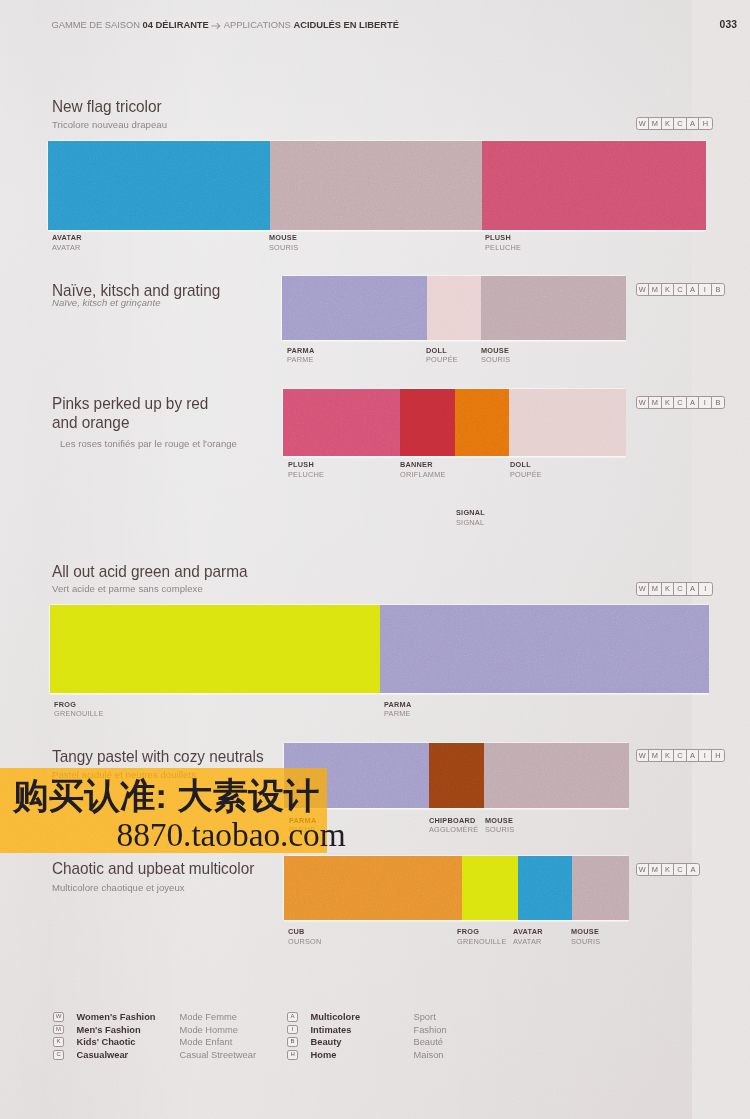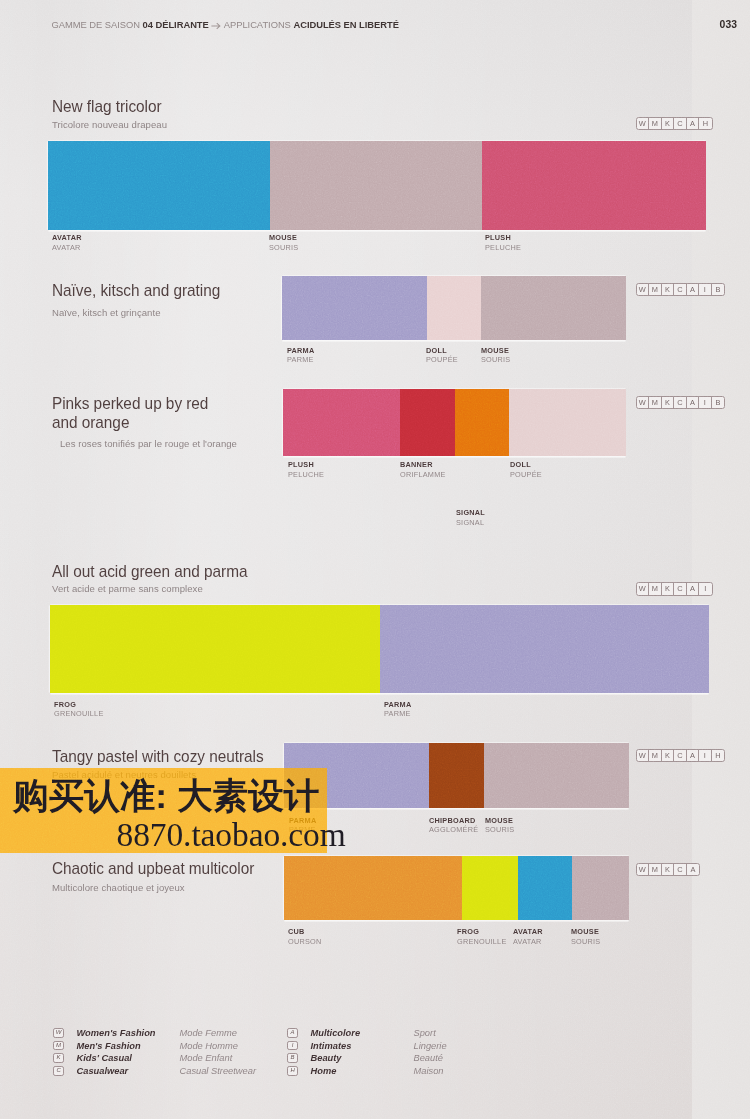--- a/index.html
+++ b/index.html
@@ -55,21 +55,21 @@
                   0 -1.4px 0 -0.4px rgba(255,255,255,.45);}
   .bar > div{height:100%;}
 
   
   .lab{position:absolute;font-size:7.3px;letter-spacing:.25px;line-height:9.6px;}
   .lab .en{color:#463637;font-weight:bold;display:block;}
   .lab .fr{color:#8b7f80;display:block;}
 
   
   .legend{position:absolute;left:53px;top:1012px;width:640px;font-size:9.3px;}
-  .legcol{position:absolute;top:16px;font-style:italic;}
+  .legcol{position:absolute;top:0;}
   .legrow{display:flex;align-items:flex-start;height:12.6px;}
   .legbox{width:11px;height:9.8px;border:1px solid #9b8a8c;border-radius:2.2px;
           background:#f1eeee;display:flex;align-items:center;justify-content:center;
           font-size:6px;color:#61504f;box-sizing:border-box;margin-right:12.5px;flex:none;
           line-height:9.8px;letter-spacing:-.2px;}
   .legen{font-weight:bold;color:#3c2e30;width:103px;letter-spacing:0px;line-height:10.4px;}
   .legfr{color:#8b7f81;letter-spacing:0px;line-height:10.4px;}
 
   
   #wm{position:absolute;left:0;top:768px;width:327px;height:85px;
@@ -114,21 +114,21 @@
       <div class="lab" style="left: 485px; top: 233.3px;">
         <span class="en">PLUSH</span>
         <span class="fr">PELUCHE</span>
       </div>
       <div class="bar" style="left: 48px; top: 140.5px; width: 658px; height: 89px;">
         <div style="width: 222px; background: rgb(44, 152, 203);"></div>
         <div style="width: 212px; background: rgb(193, 170, 173);"></div>
         <div style="width: 224px; background: rgb(207, 81, 112);"></div>
       </div>
       <div class="sec-title" style="left: 52px; top: 281.5px;">Naïve, kitsch and grating</div>
-      <div class="sec-sub" style="left: 52px; top: 308px;">Naïve, kitsch et grinçante</div>
+      <div class="sec-sub" style="left: 52px; top: 298px; font-style: italic;">Naïve, kitsch et grinçante</div>
       <div class="chips" style="left: 635.5px; top: 282.5px;">
         <span>W</span>
         <span>M</span>
         <span>K</span>
         <span>C</span>
         <span>A</span>
         <span>I</span>
         <span>B</span>
       </div>
       <div class="lab" style="left: 287px; top: 345.8px;">
@@ -272,39 +272,39 @@
           <div class="legen">Women's Fashion</div>
           <div class="legfr">Mode Femme</div>
         </div>
         <div class="legrow">
           <div class="legbox">M</div>
           <div class="legen">Men's Fashion</div>
           <div class="legfr">Mode Homme</div>
         </div>
         <div class="legrow">
           <div class="legbox">K</div>
-          <div class="legen">Kids' Casual</div>
+          <div class="legen">Kids' Chaotic</div>
           <div class="legfr">Mode Enfant</div>
         </div>
         <div class="legrow">
           <div class="legbox">C</div>
           <div class="legen">Casualwear</div>
           <div class="legfr">Casual Streetwear</div>
         </div>
       </div>
     <div class="legcol" id="legend-right" style="left:234px">
         <div class="legrow">
           <div class="legbox">A</div>
           <div class="legen">Multicolore</div>
           <div class="legfr">Sport</div>
         </div>
         <div class="legrow">
           <div class="legbox">I</div>
           <div class="legen">Intimates</div>
-          <div class="legfr">Lingerie</div>
+          <div class="legfr">Fashion</div>
         </div>
         <div class="legrow">
           <div class="legbox">B</div>
           <div class="legen">Beauty</div>
           <div class="legfr">Beauté</div>
         </div>
         <div class="legrow">
           <div class="legbox">H</div>
           <div class="legen">Home</div>
           <div class="legfr">Maison</div>

